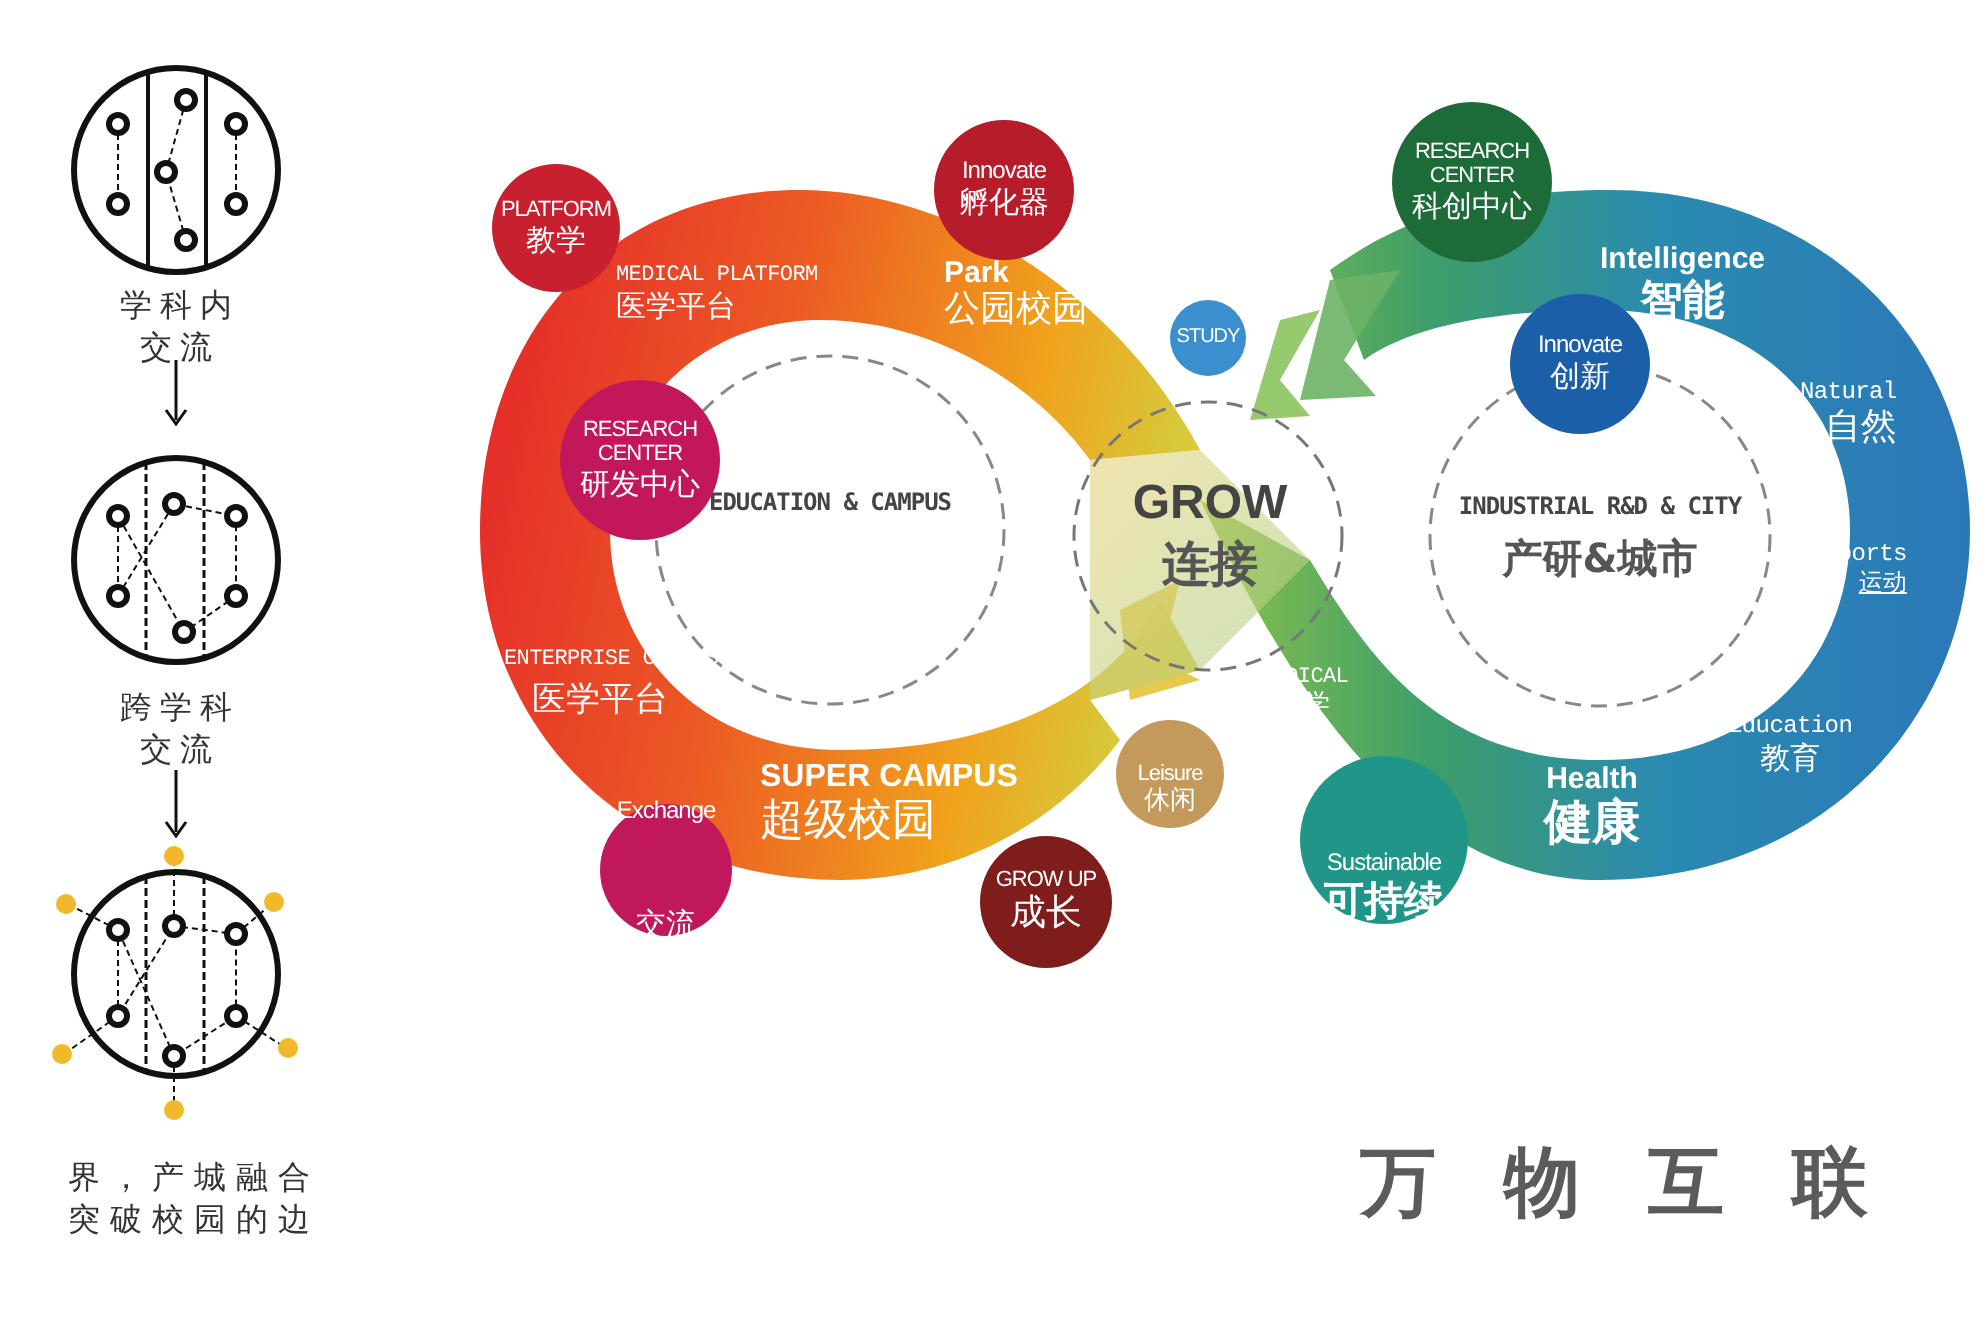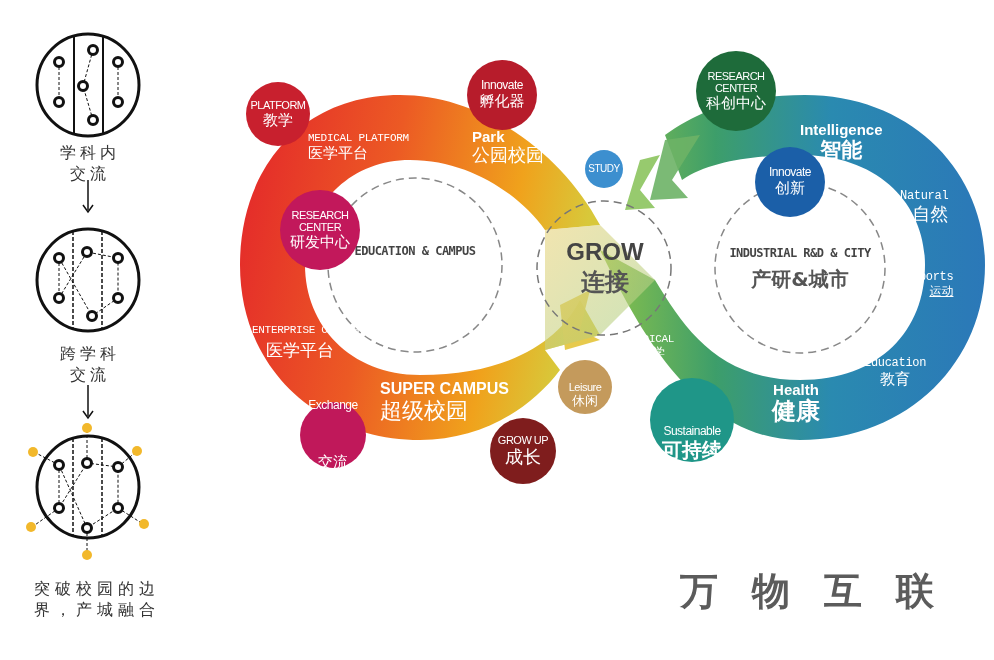--- a/index.html
+++ b/index.html
@@ -93,22 +93,22 @@
 
 <div class="side-label" style="left:40px;top:142px;width:100px;">
   <div>学科内</div>
   <div>交流</div>
 </div>
 <div class="side-label" style="left:40px;top:343px;width:100px;">
   <div>跨学科</div>
   <div>交流</div>
 </div>
 <div class="side-label" style="left:12px;top:578px;width:170px;letter-spacing:5px;">
+  <div>界，产城融合</div>
   <div>突破校园的边</div>
-  <div>界，产城融合</div>
 </div>
 
 <svg class="abs" style="left:0;top:0" width="994" height="660">
   <defs>
     <linearGradient id="gl" x1="0" y1="0" x2="1" y2="0.2">
       <stop offset="0" stop-color="#e3242b"></stop>
       <stop offset="0.45" stop-color="#ec5a24"></stop>
       <stop offset="0.8" stop-color="#f0a21c"></stop>
       <stop offset="1" stop-color="#d8c83a"></stop>
     </linearGradient>

